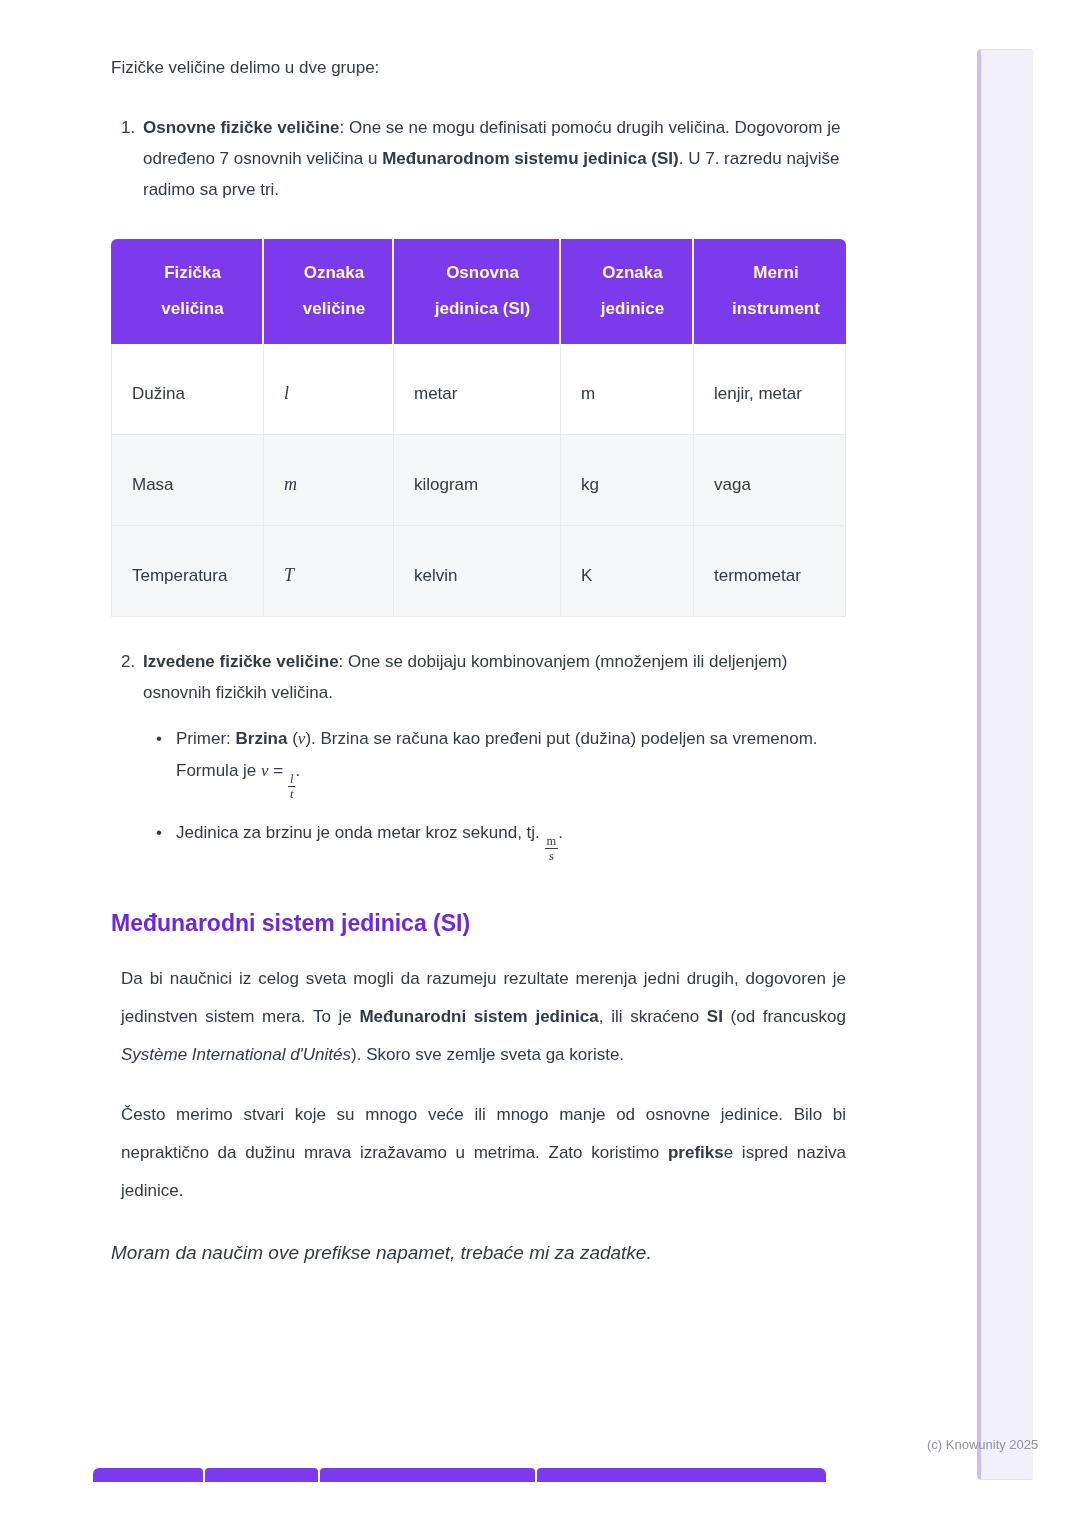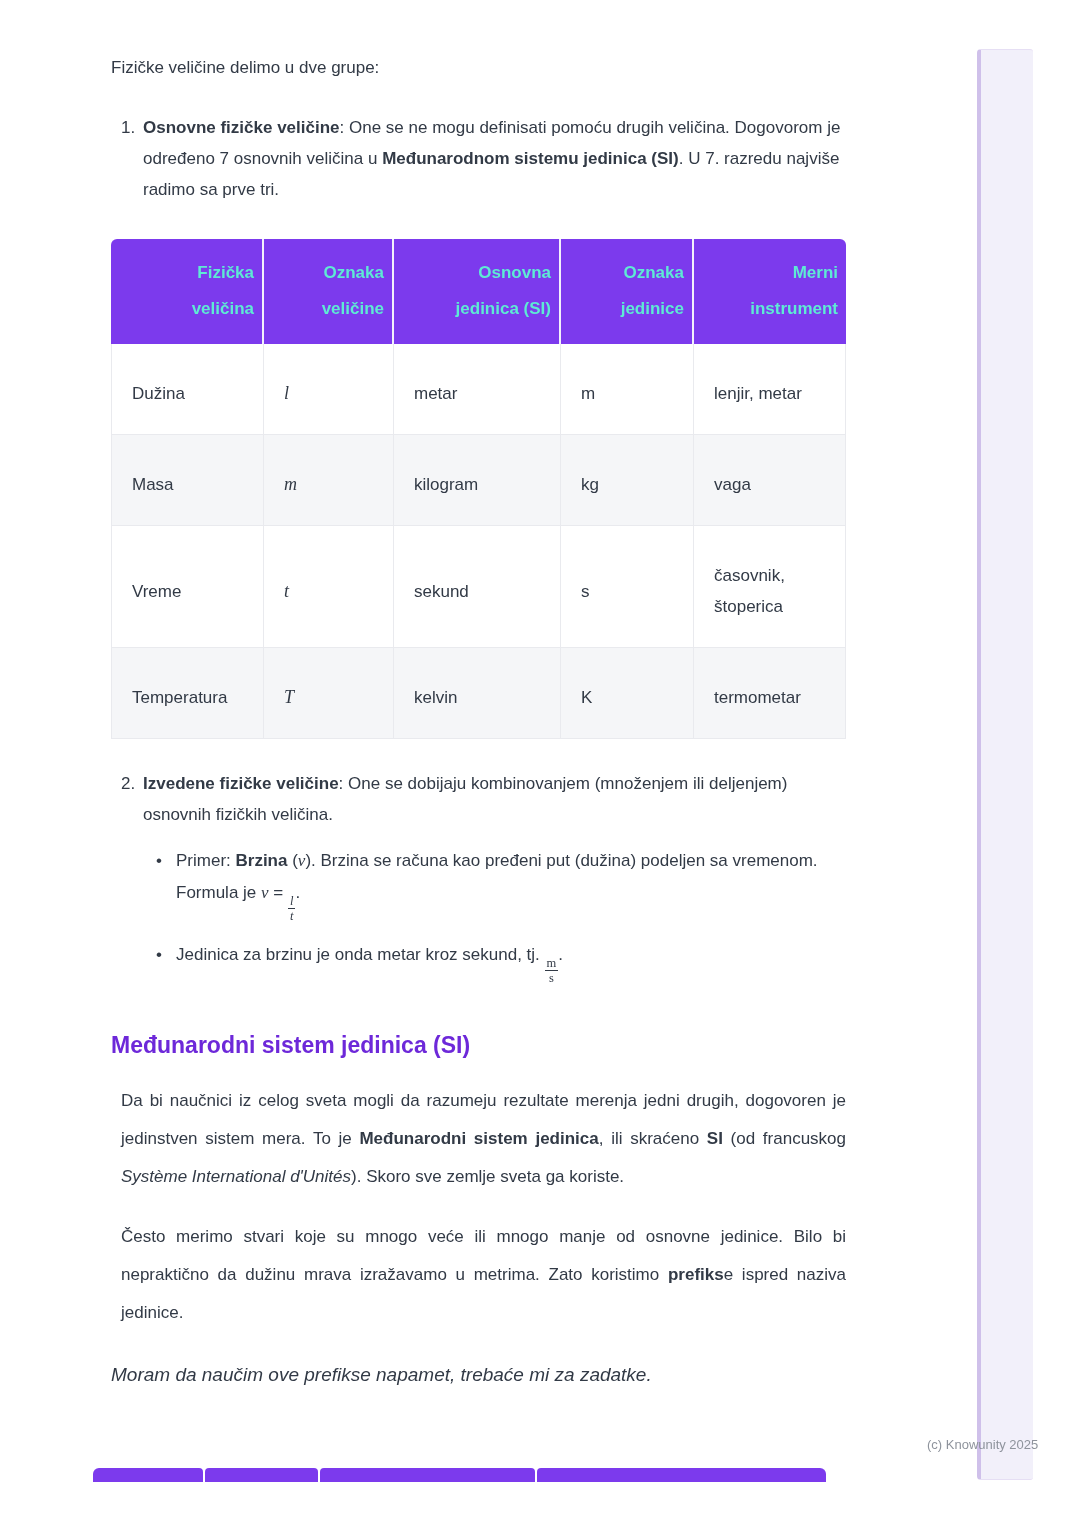--- a/index.html
+++ b/index.html
@@ -23,21 +23,21 @@
 
   .frac { display:inline-flex; flex-direction:column; align-items:center;
           vertical-align:-7px; font-size:12.5px; line-height:1.15;
           font-family:"Liberation Serif", serif; }
   .frac .num { border-bottom:1px solid currentColor; padding:0 2px; }
   .frac.math-i { font-style:italic; }
 
   table.si-table { margin-top:34px; width:735px; border-collapse:separate; border-spacing:0;
                    font-size:17px; }
   .si-table th {
-    background:#7C3AED; color:#5eead4; text-align:right; font-weight:bold;
+    background:#7C3AED; color:#fef9c3; text-align:center; font-weight:bold;
     padding:16px 8px 17px 20px; line-height:36px; font-size:17px;
     border-right:2px solid #F3F0FB;
   }
   .si-table th:last-child { border-right:none; }
   .si-table th:first-child { border-top-left-radius:6px; }
   .si-table th:last-child  { border-top-right-radius:6px; }
   .si-table td {
     padding:34px 10px 25px 20px; line-height:31px;
     border-bottom:1px solid #E9EAEE; border-right:1px solid #E9EAEE;
     background:#ffffff; vertical-align:middle;
@@ -123,27 +123,20 @@
           <td>m</td>
           <td>lenjir, metar</td>
         </tr>
         <tr class="stripe">
           <td>Masa</td>
           <td class="sym">m</td>
           <td>kilogram</td>
           <td>kg</td>
           <td>vaga</td>
         </tr>
-        <tr>
-          <td>Vreme</td>
-          <td class="sym">t</td>
-          <td>sekund</td>
-          <td>s</td>
-          <td>časovnik, štoperica</td>
-        </tr>
         <tr class="stripe">
           <td>Temperatura</td>
           <td class="sym">T</td>
           <td>kelvin</td>
           <td>K</td>
           <td>termometar</td>
         </tr>
       </tbody>
   </table>
 

